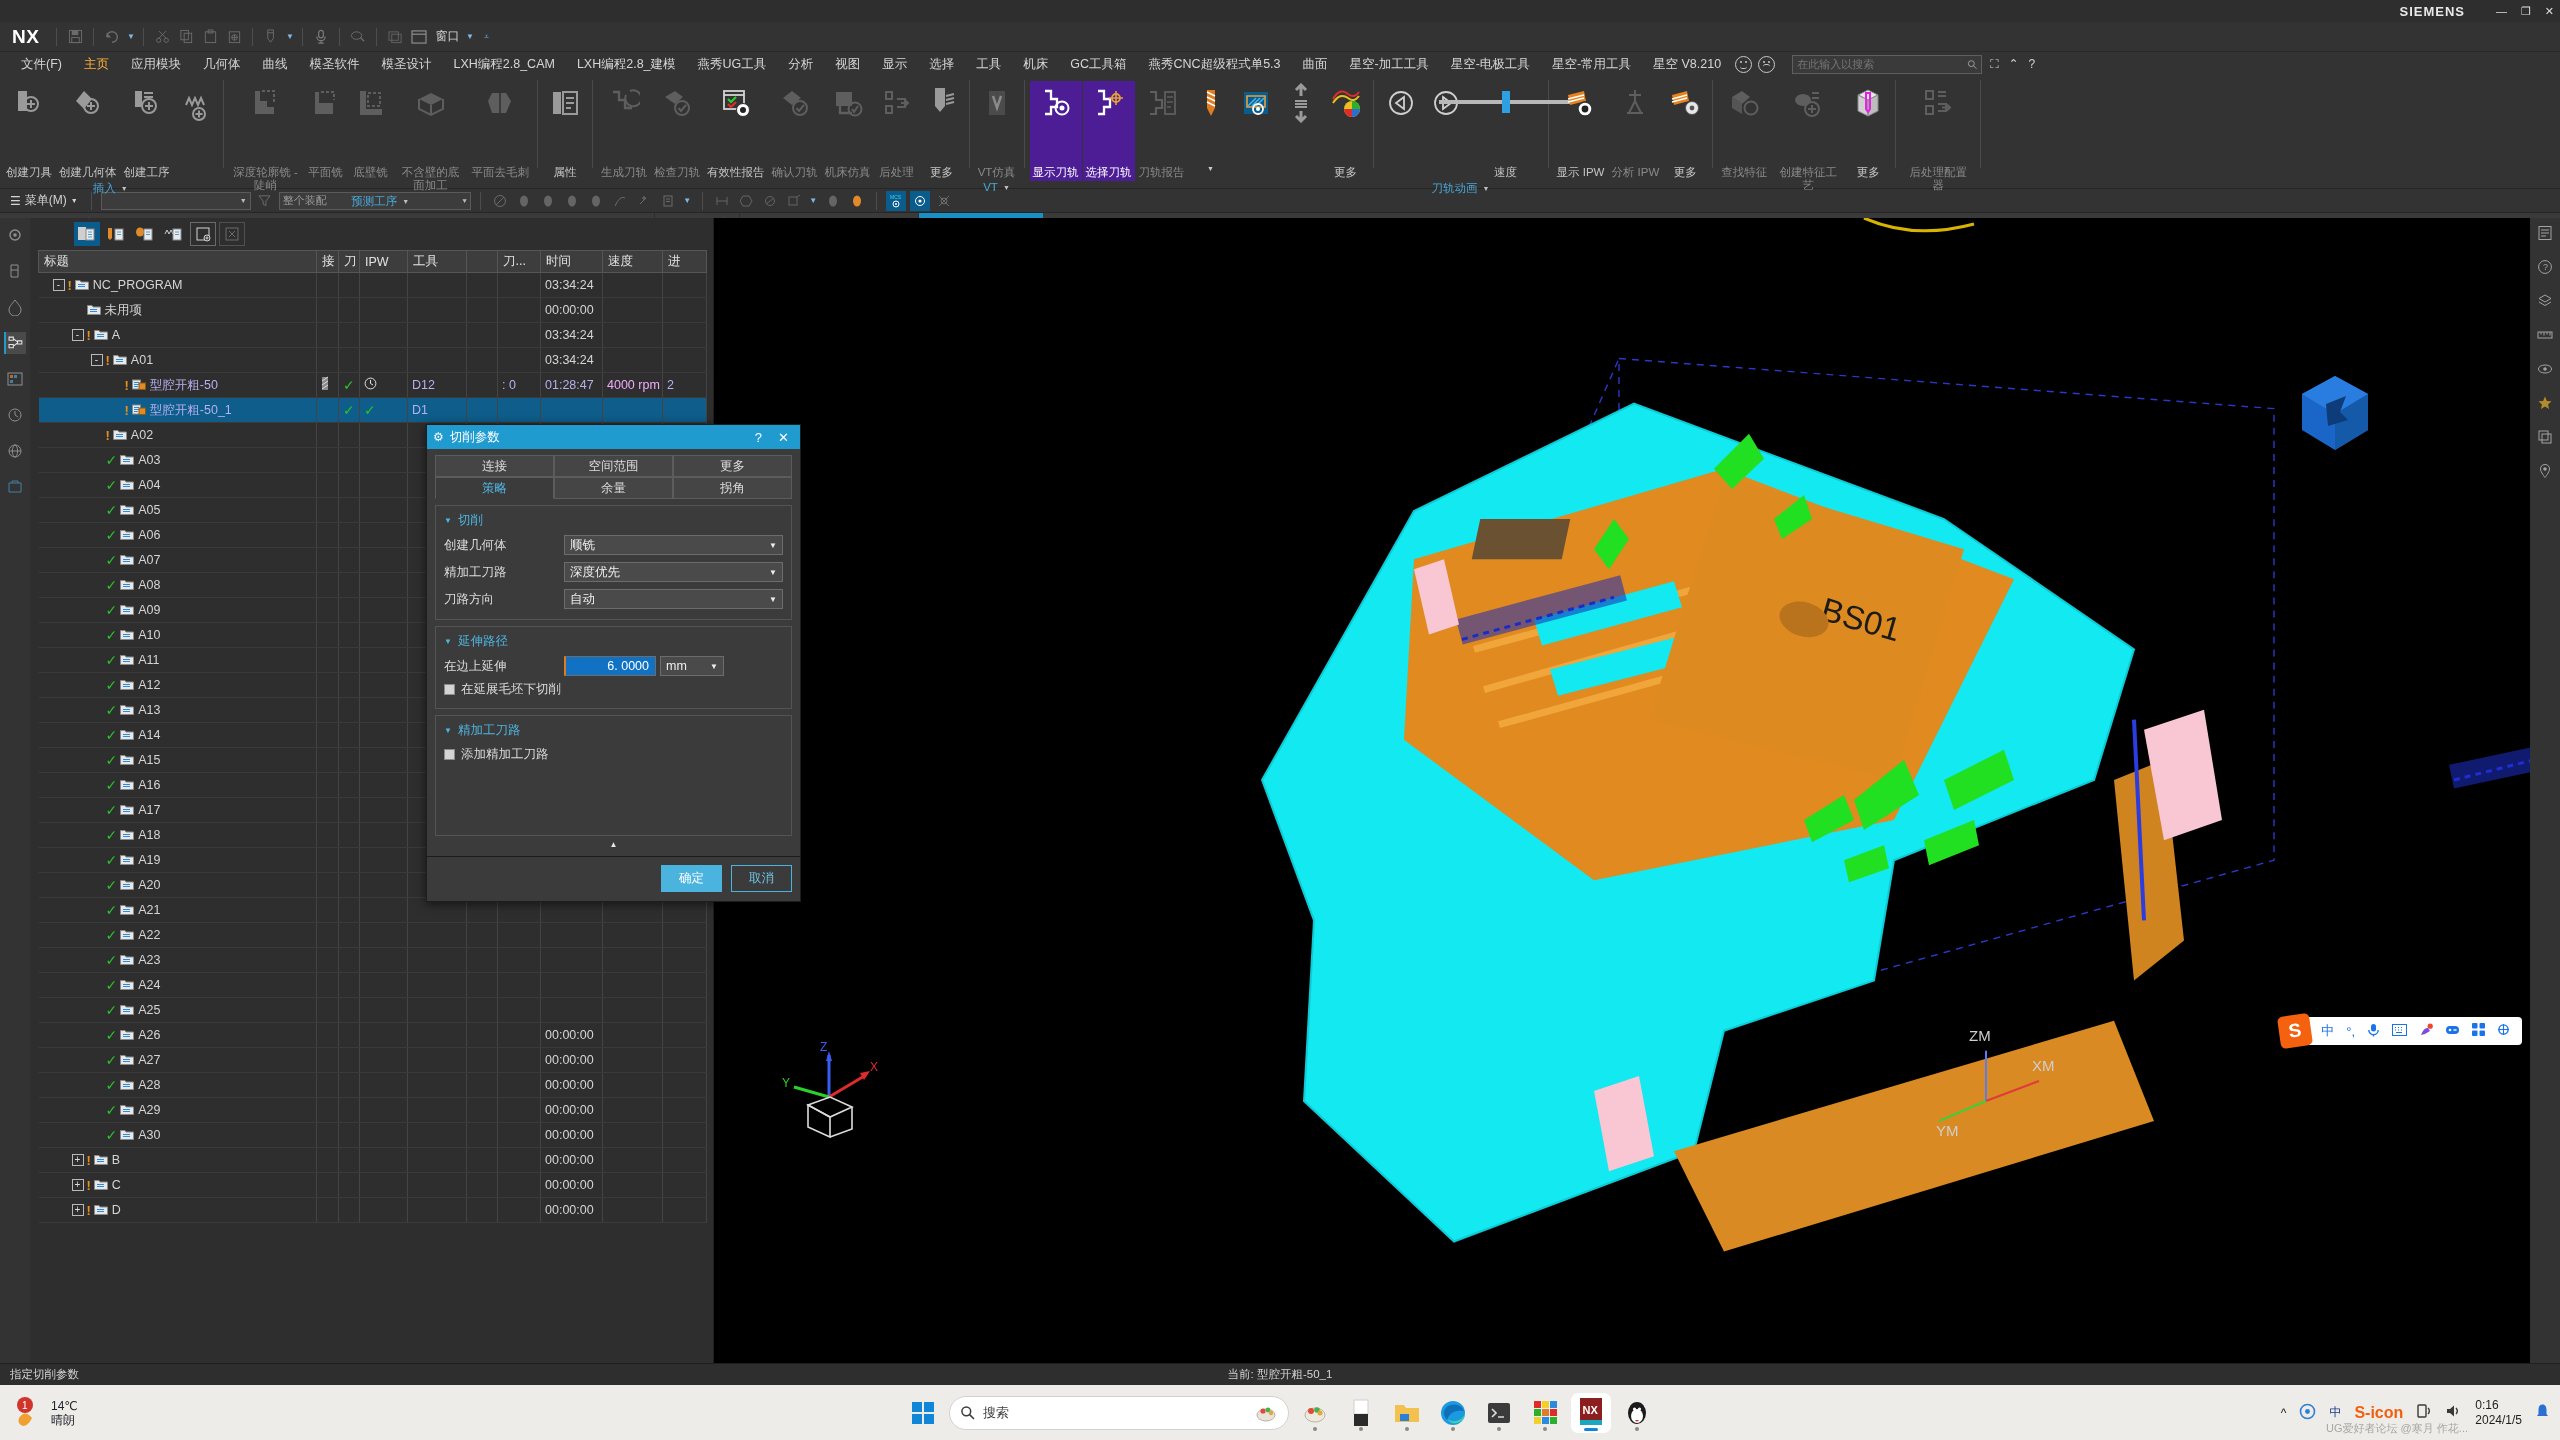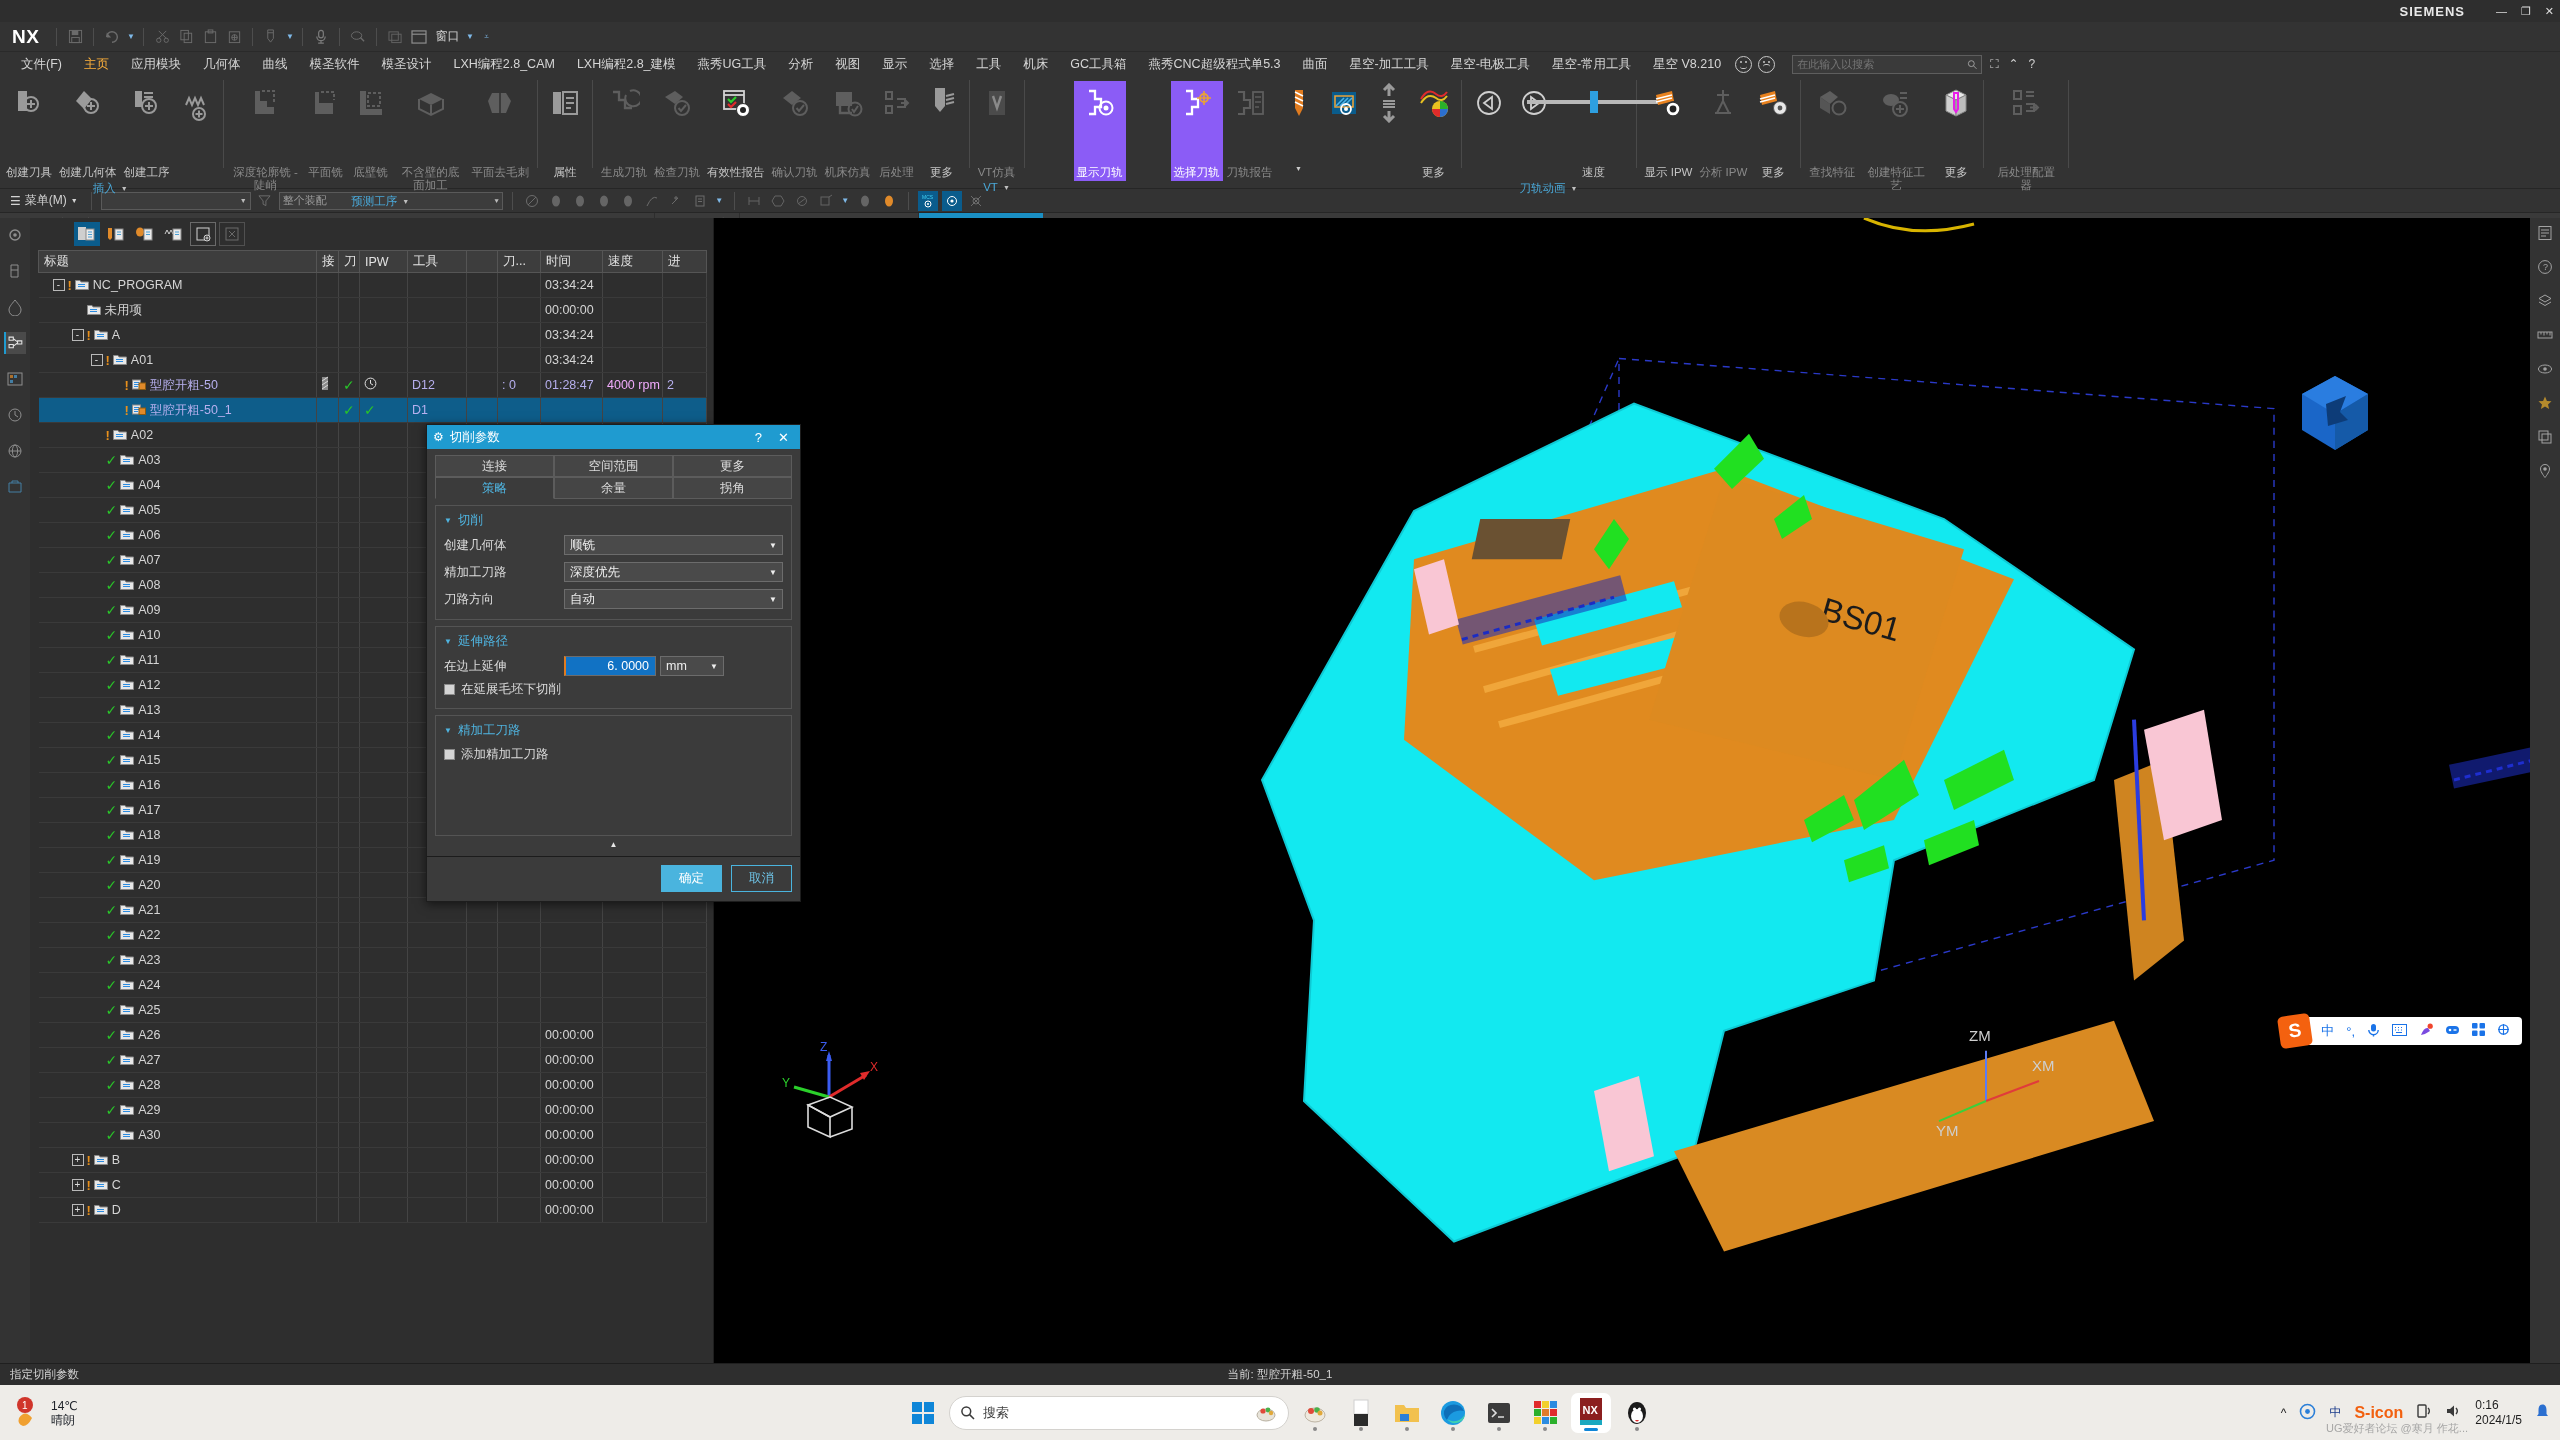--- a/index.html
+++ b/index.html
@@ -39,21 +39,21 @@
   .ribbon{height:113px;background:#333333;display:flex;align-items:stretch;position:relative;border-bottom:1px solid #262626;}
   .rgroup{display:flex;flex-direction:column;position:relative;padding:0 3px;}
   .rgroup .gitems{flex:1;display:flex;align-items:flex-start;padding-top:5px;gap:1px;}
   .rgroup .glabel{height:17px;display:flex;align-items:center;justify-content:center;gap:5px;color:#4aa8d8;font-size:11.5px;}
   .rgroup .glabel .gcar{font-size:7px;color:#bfbfbf;}
   .rsep{width:1px;background:#4a4a4a;margin:4px 2px 20px 2px;}
   .rbtn{width:auto;min-width:44px;max-width:74px;display:flex;flex-direction:column;align-items:center;padding:2px 3px;cursor:default;gap:41px;}
   .rbtn .ico{height:40px;display:flex;align-items:center;justify-content:center;}
   .rbtn .lbl{font-size:11.5px;color:#c4c4c4;text-align:center;line-height:13px;margin-top:2px;white-space:normal;}
   .rbtn.dim .lbl{color:#8a8a8a;}
-  .rbtn.sel{background:#8b5cf6;margin-left:44px;}
+  .rbtn.sel{background:#4c1d95;}
   .rbtn.sel .lbl{color:#ffffff;}
   .rbtn .dcar{font-size:7px;color:#cccccc;margin-top:1px;}
 
   
   .tbar2{height:24px;background:#333333;display:flex;align-items:center;gap:4px;padding-left:6px;border-bottom:1px solid #262626;}
   .menubtn{display:flex;align-items:center;gap:4px;color:#d4d4d4;font-size:12px;padding:0 4px;}
   .combo{height:18px;background:#3c3c3c;border:1px solid #5a5a5a;display:flex;align-items:center;justify-content:space-between;padding:0 3px;color:#9b9b9b;font-size:11px;}
   .combo .cc{font-size:7px;color:#bbb;}
   .tbi{width:20px;height:20px;display:flex;align-items:center;justify-content:center;opacity:.55;}
   .tbi.on{background:#0a5c8c;opacity:1;}
@@ -748,21 +748,21 @@
   <div class="qsep"></div>
   <div class="combo" style="width:150px;">
     <span></span>
       <span class="cc">▼</span>
   </div>
   <div class="tbi">
       <svg width="13" height="13" viewBox="0 0 14 14">
         <path d="M1 2 L13 2 L8.5 7.5 L8.5 12.5 L5.5 11 L5.5 7.5 Z" fill="none" stroke="#a0a0a0"></path>
       </svg>
     </div>
-  <div class="combo" style="width:224px;font-family:Liberation Mono, monospace;">
+  <div class="combo" style="width:192px;font-family:Liberation Mono, monospace;">
     <span>整个装配</span>
       <span class="cc">▼</span>
   </div>
   <div class="qsep"></div>
   <div class="tbi">
       <svg width="14" height="14" viewBox="0 0 14 14">
         <circle cx="7" cy="7" r="5.5" fill="none" stroke="#9a9a9a"></circle>
         <path d="M3 11 L11 3" stroke="#9a9a9a"></path>
       </svg>
     </div>

